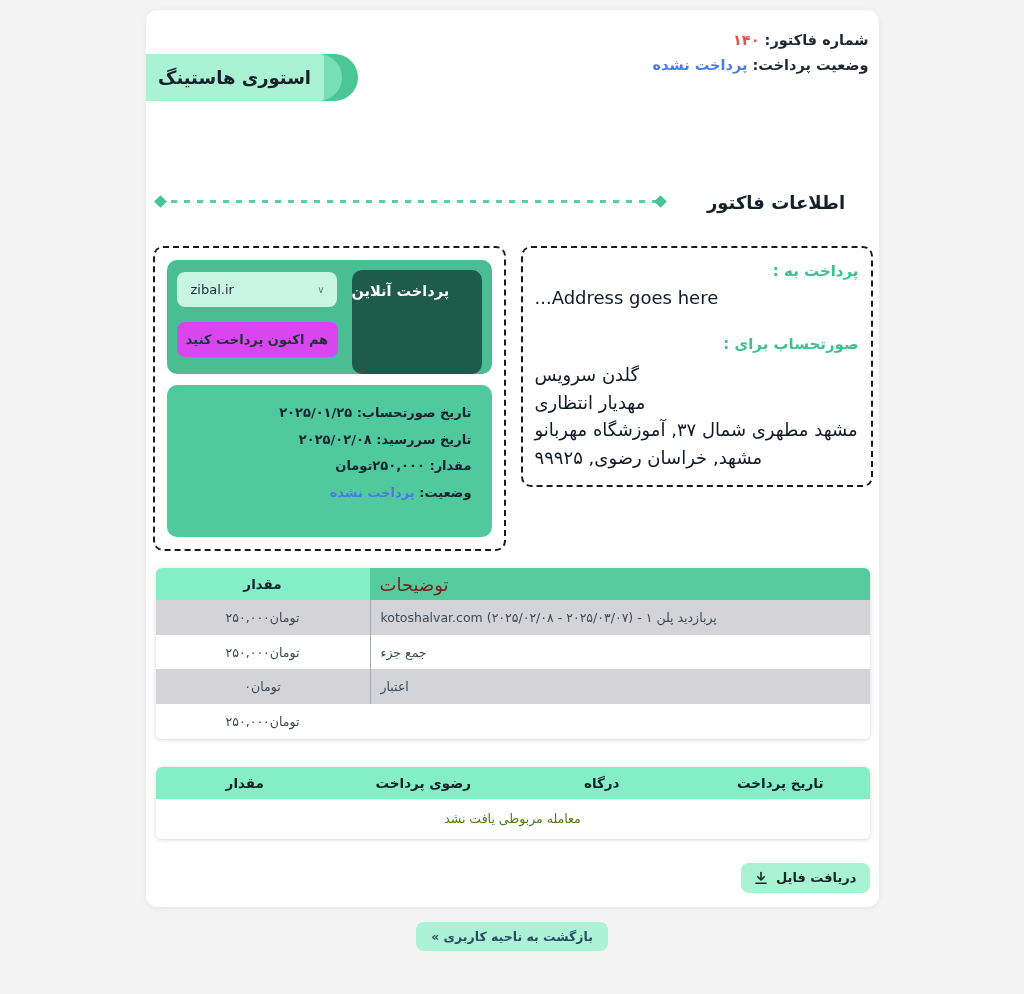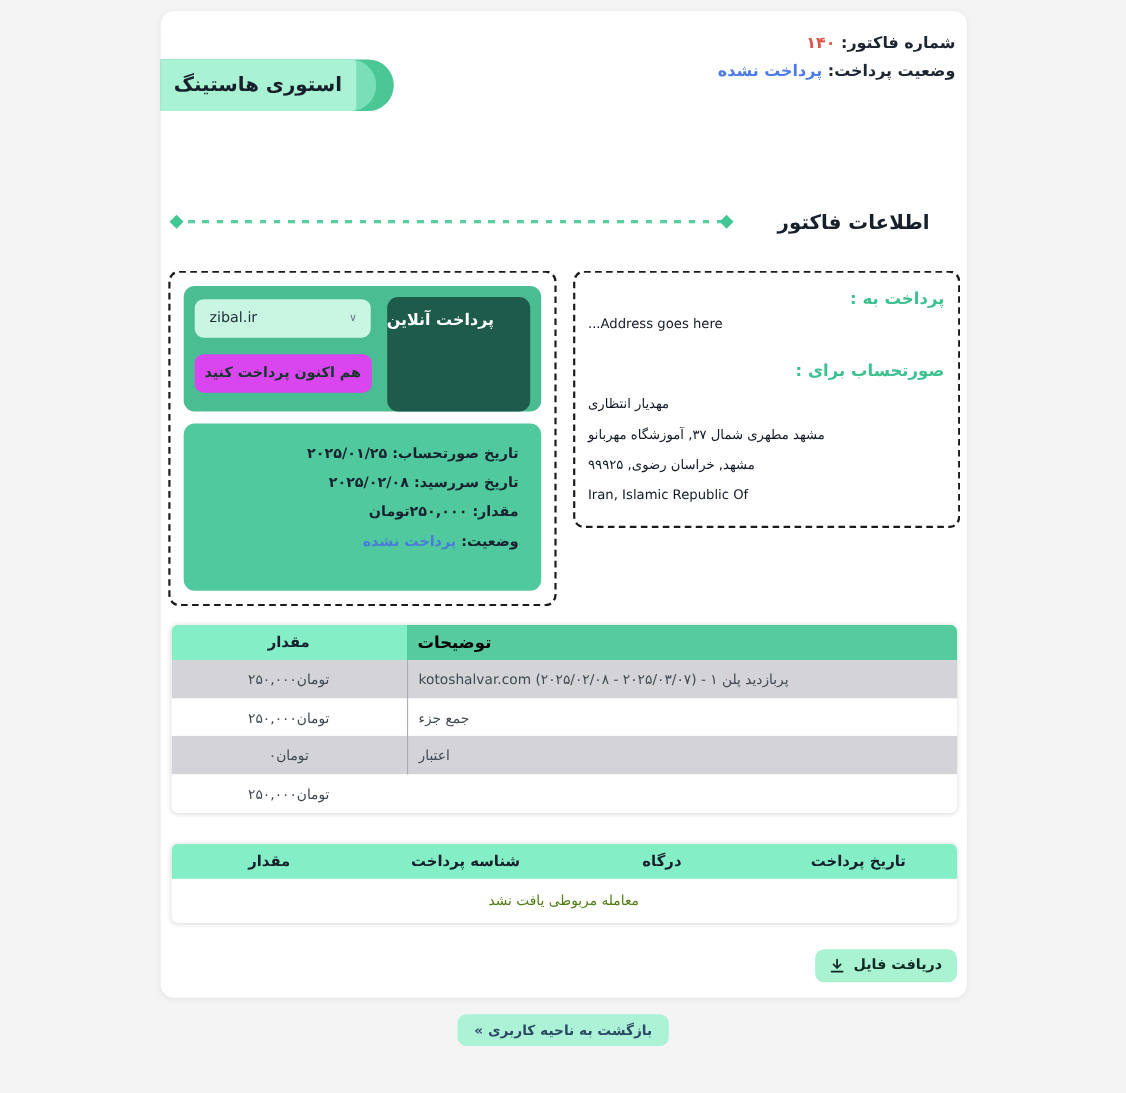--- a/index.html
+++ b/index.html
@@ -57,31 +57,31 @@
     cursor: pointer; }
   .online-box { position: absolute; top: 10px; right: 10px; bottom: 0; width: 130px;
     background: #1e5b4b; border-radius: 10px; padding-top: 13px; }
   .online-box .t { color: #fff; font-weight: bold; font-size: 14.5px; }
   .date-box { margin-top: 11px; background: #4fc99d; border-radius: 10px; height: 152px;
     padding: 15px 20px; direction: rtl; text-align: right; }
   .date-box .row { font-size: 13px; font-weight: 600; color: #16222e; line-height: 26.5px; }
   .date-box .blue { color: #4a7bdb; }
   .billing-box { width: 352px; padding: 14px 12px; }
   .g-head { color: #3cc190; font-weight: bold; font-size: 15px; text-align: right; direction: rtl; }
-  .addr-line { direction: rtl; text-align: left; font-size: 12px; color: #111827; margin-top: 7px; }
+  .addr-line { direction: rtl; text-align: left; font-size: 18px; color: #111827; margin-top: 7px; }
   .bill-head { margin-top: 27px; }
   .bill-lines { margin-top: 8px; }
   .bill-lines .addr-line { margin-top: 0; line-height: 27.5px; }
   
   .tbl { margin: 17px 9px 0 10px; border-radius: 6px; overflow: hidden; box-shadow: 0 1px 5px rgba(0,0,0,.16); }
   .trow { display: flex; }
   .amount-col { width: 214px; flex: 0 0 214px; display: flex; align-items: center; justify-content: center; }
   .desc-col { flex: 1; display: flex; align-items: center; justify-content: flex-end; padding-left: 10px; padding-right: 16px; direction: rtl; }
   .thead .amount-col { background: #84efc7; height: 32px; font-weight: bold; font-size: 13.5px; color: #16202b; }
-  .thead .desc-col { background: #55cb9e; height: 32px; font-weight: bold; font-size: 15px; color: #000000; }
+  .thead .desc-col { background: #55cb9e; height: 32px; font-weight: normal; font-size: 18px; color: #7f1d1d; }
   .tbody .trow { height: 34.7px; font-size: 12.5px; color: #3f4752; }
   .tbody .trow.odd { background: #d4d4d8; }
   .tbody .trow.even { background: #ffffff; }
   .tbody .desc-col { border-left: 1px solid #a7abb3; }
   .amt { direction: ltr; }
   .desc-ltr { direction: ltr; unicode-bidi: isolate; }
   .tbl2 { margin-top: 28px; }
   .tbl2 .thead2 { display: flex; direction: rtl; background: #84efc7; height: 32px; }
   .tbl2 .thead2 .hc { flex: 1; display: flex; align-items: center; justify-content: center;
     font-weight: bold; font-size: 13.5px; color: #16202b; }
@@ -165,24 +165,24 @@
           <span class="blue">پرداخت نشده</span>
         </div>
       </div>
     </div>
 
     <div class="dashed billing-box">
       <div class="g-head">پرداخت به :</div>
       <div class="addr-line">Address goes here...</div>
       <div class="g-head bill-head">صورتحساب برای :</div>
       <div class="bill-lines">
+        <div class="addr-line">گلدن سرویس</div>
         <div class="addr-line">مهدیار انتظاری</div>
         <div class="addr-line">مشهد مطهری شمال ۳۷, آموزشگاه مهربانو</div>
         <div class="addr-line">مشهد, خراسان رضوی, ۹۹۹۲۵</div>
-        <div class="addr-line">Iran, Islamic Republic Of</div>
       </div>
     </div>
 
   </div>
 
 
   <div class="tbl">
     <div class="trow thead">
       <div class="amount-col">مقدار</div>
       <div class="desc-col">توضیحات</div>
@@ -209,21 +209,21 @@
       <div class="trow even">
         <div class="amount-col amt">۲۵۰,۰۰۰تومان</div>
       </div>
     </div>
   </div>
 
   <div class="tbl tbl2">
     <div class="thead2">
       <div class="hc">تاریخ پرداخت</div>
       <div class="hc">درگاه</div>
-      <div class="hc">شناسه پرداخت</div>
+      <div class="hc">رضوی پرداخت</div>
       <div class="hc">مقدار</div>
     </div>
     <div class="empty">معامله مربوطی یافت نشد</div>
   </div>
 
   <div class="dl-row">
     <button class="dl-btn">
       <span style="display:flex;">
         <svg width="14" height="14" viewBox="0 0 14 14" fill="none" stroke="#0f2a22" stroke-width="1.6" stroke-linecap="round" stroke-linejoin="round">
           <path d="M7 1.5v7"></path>

